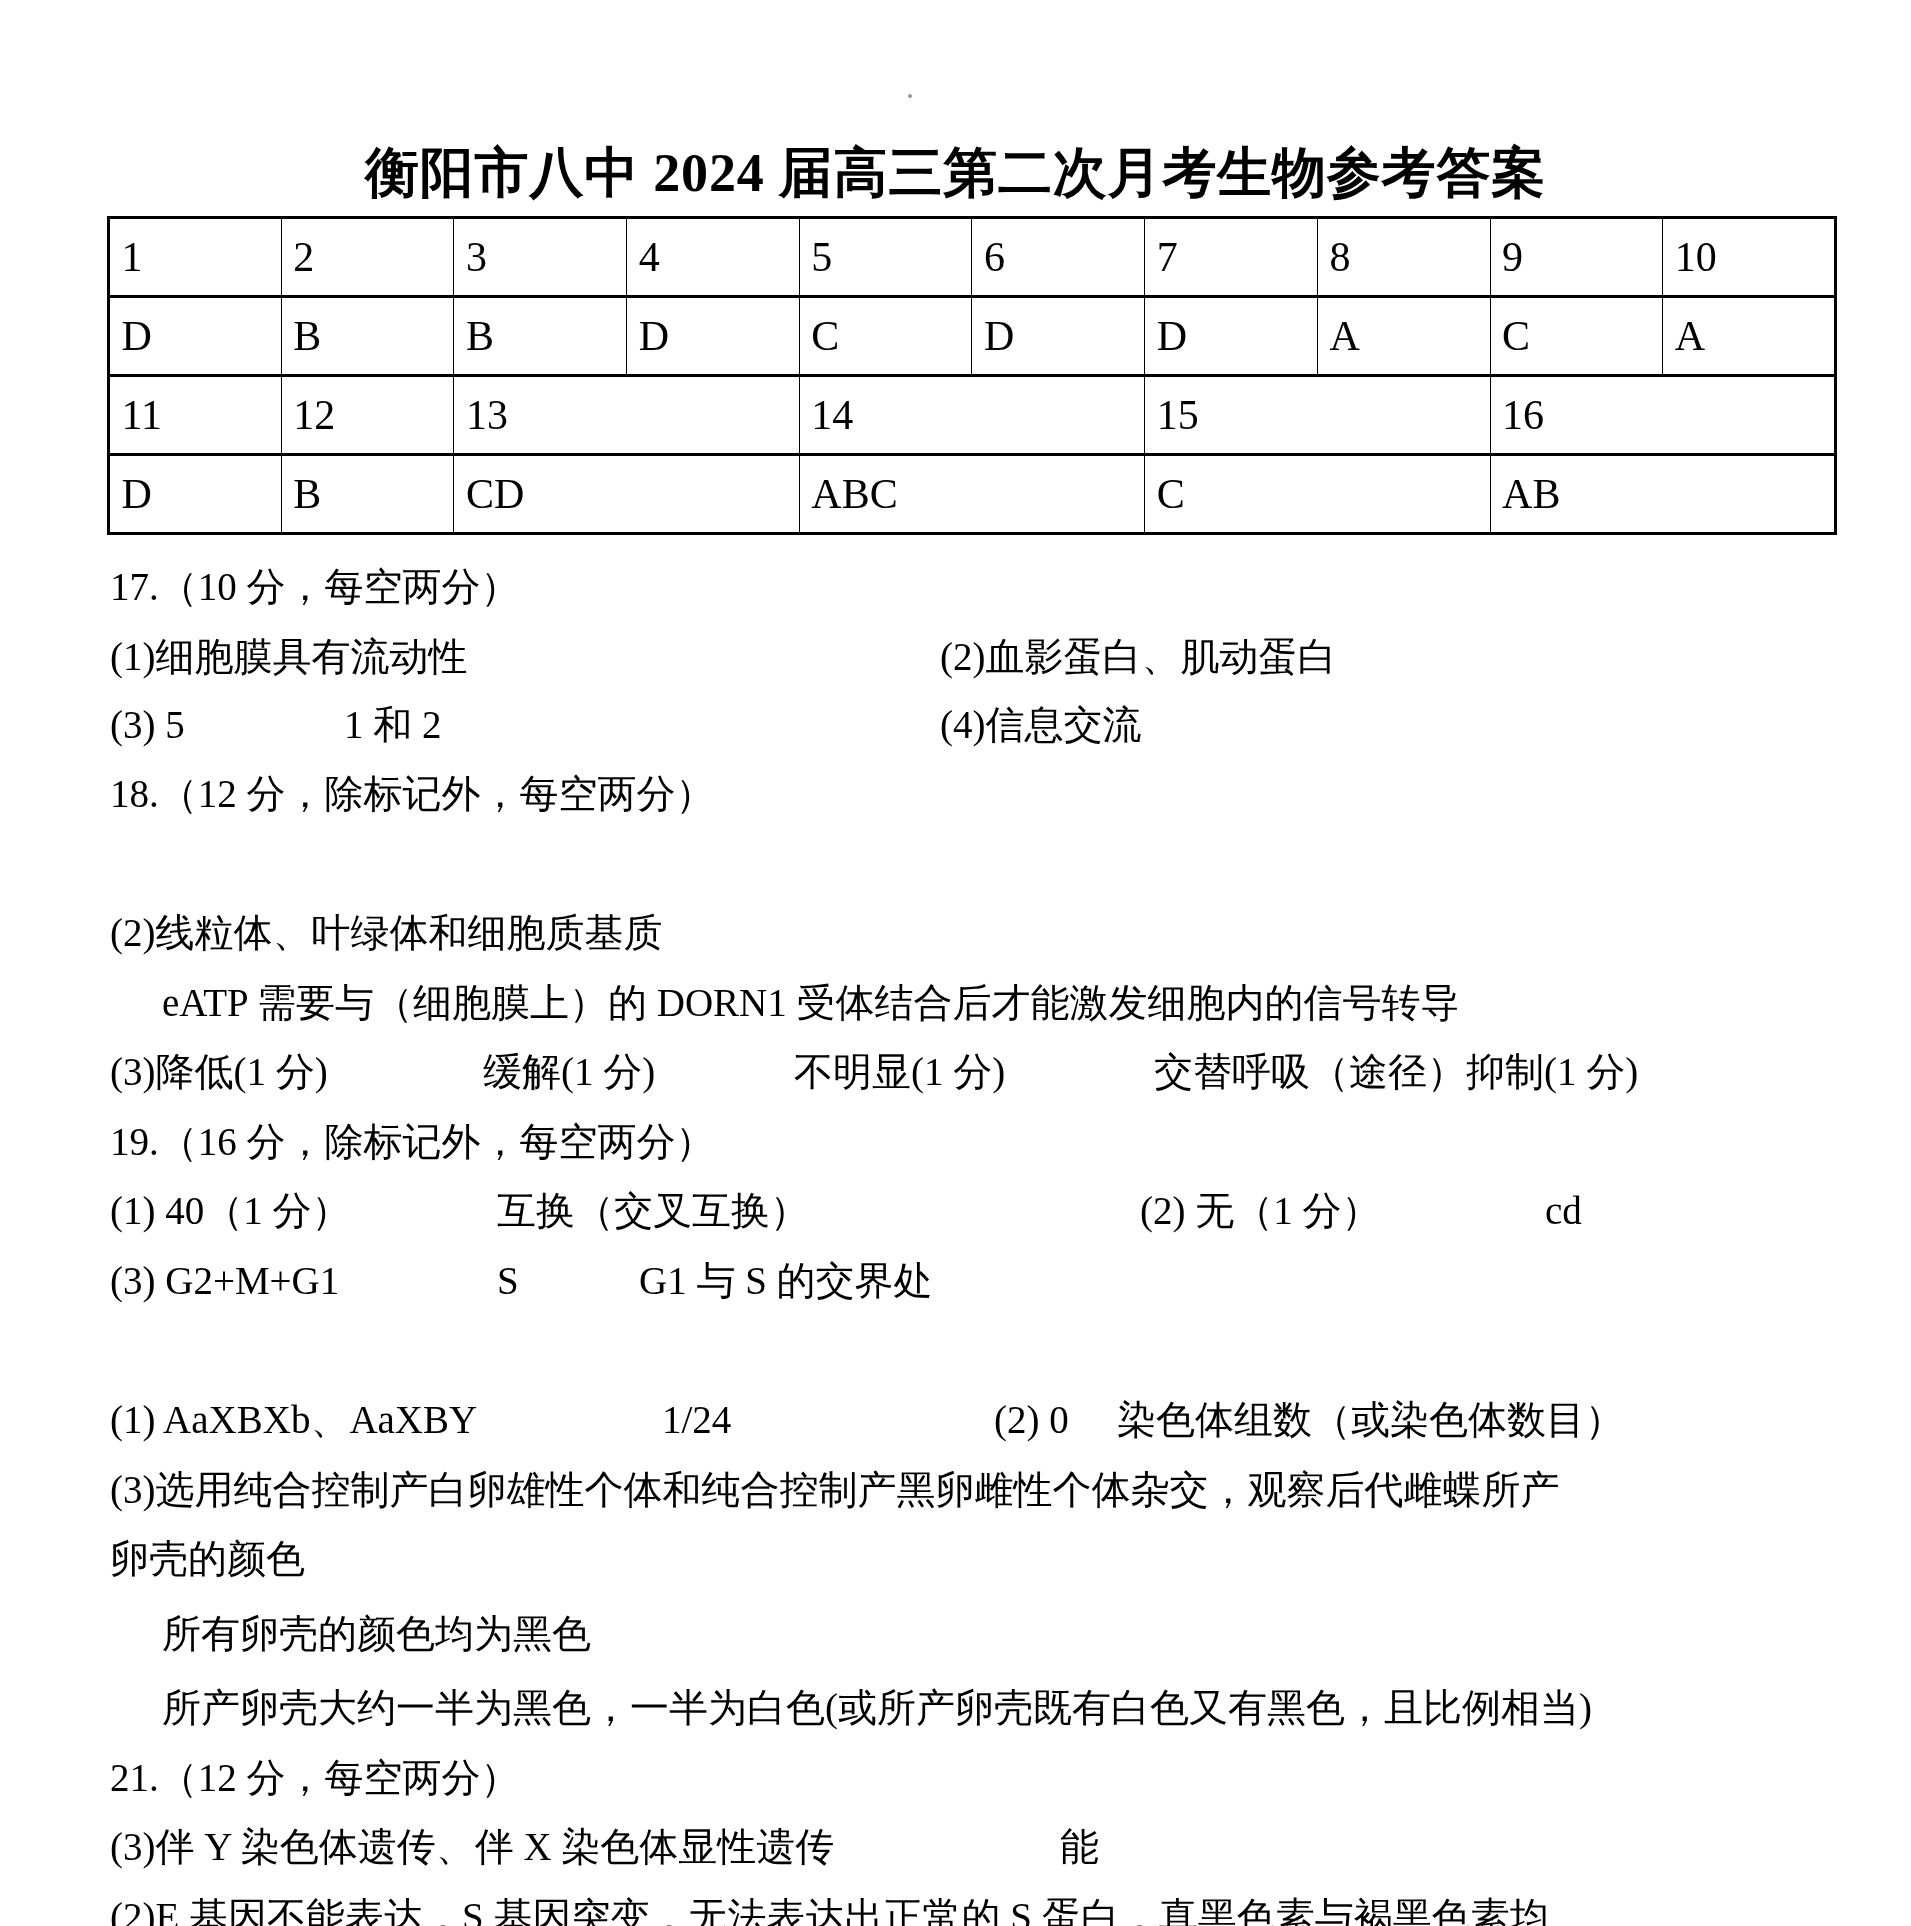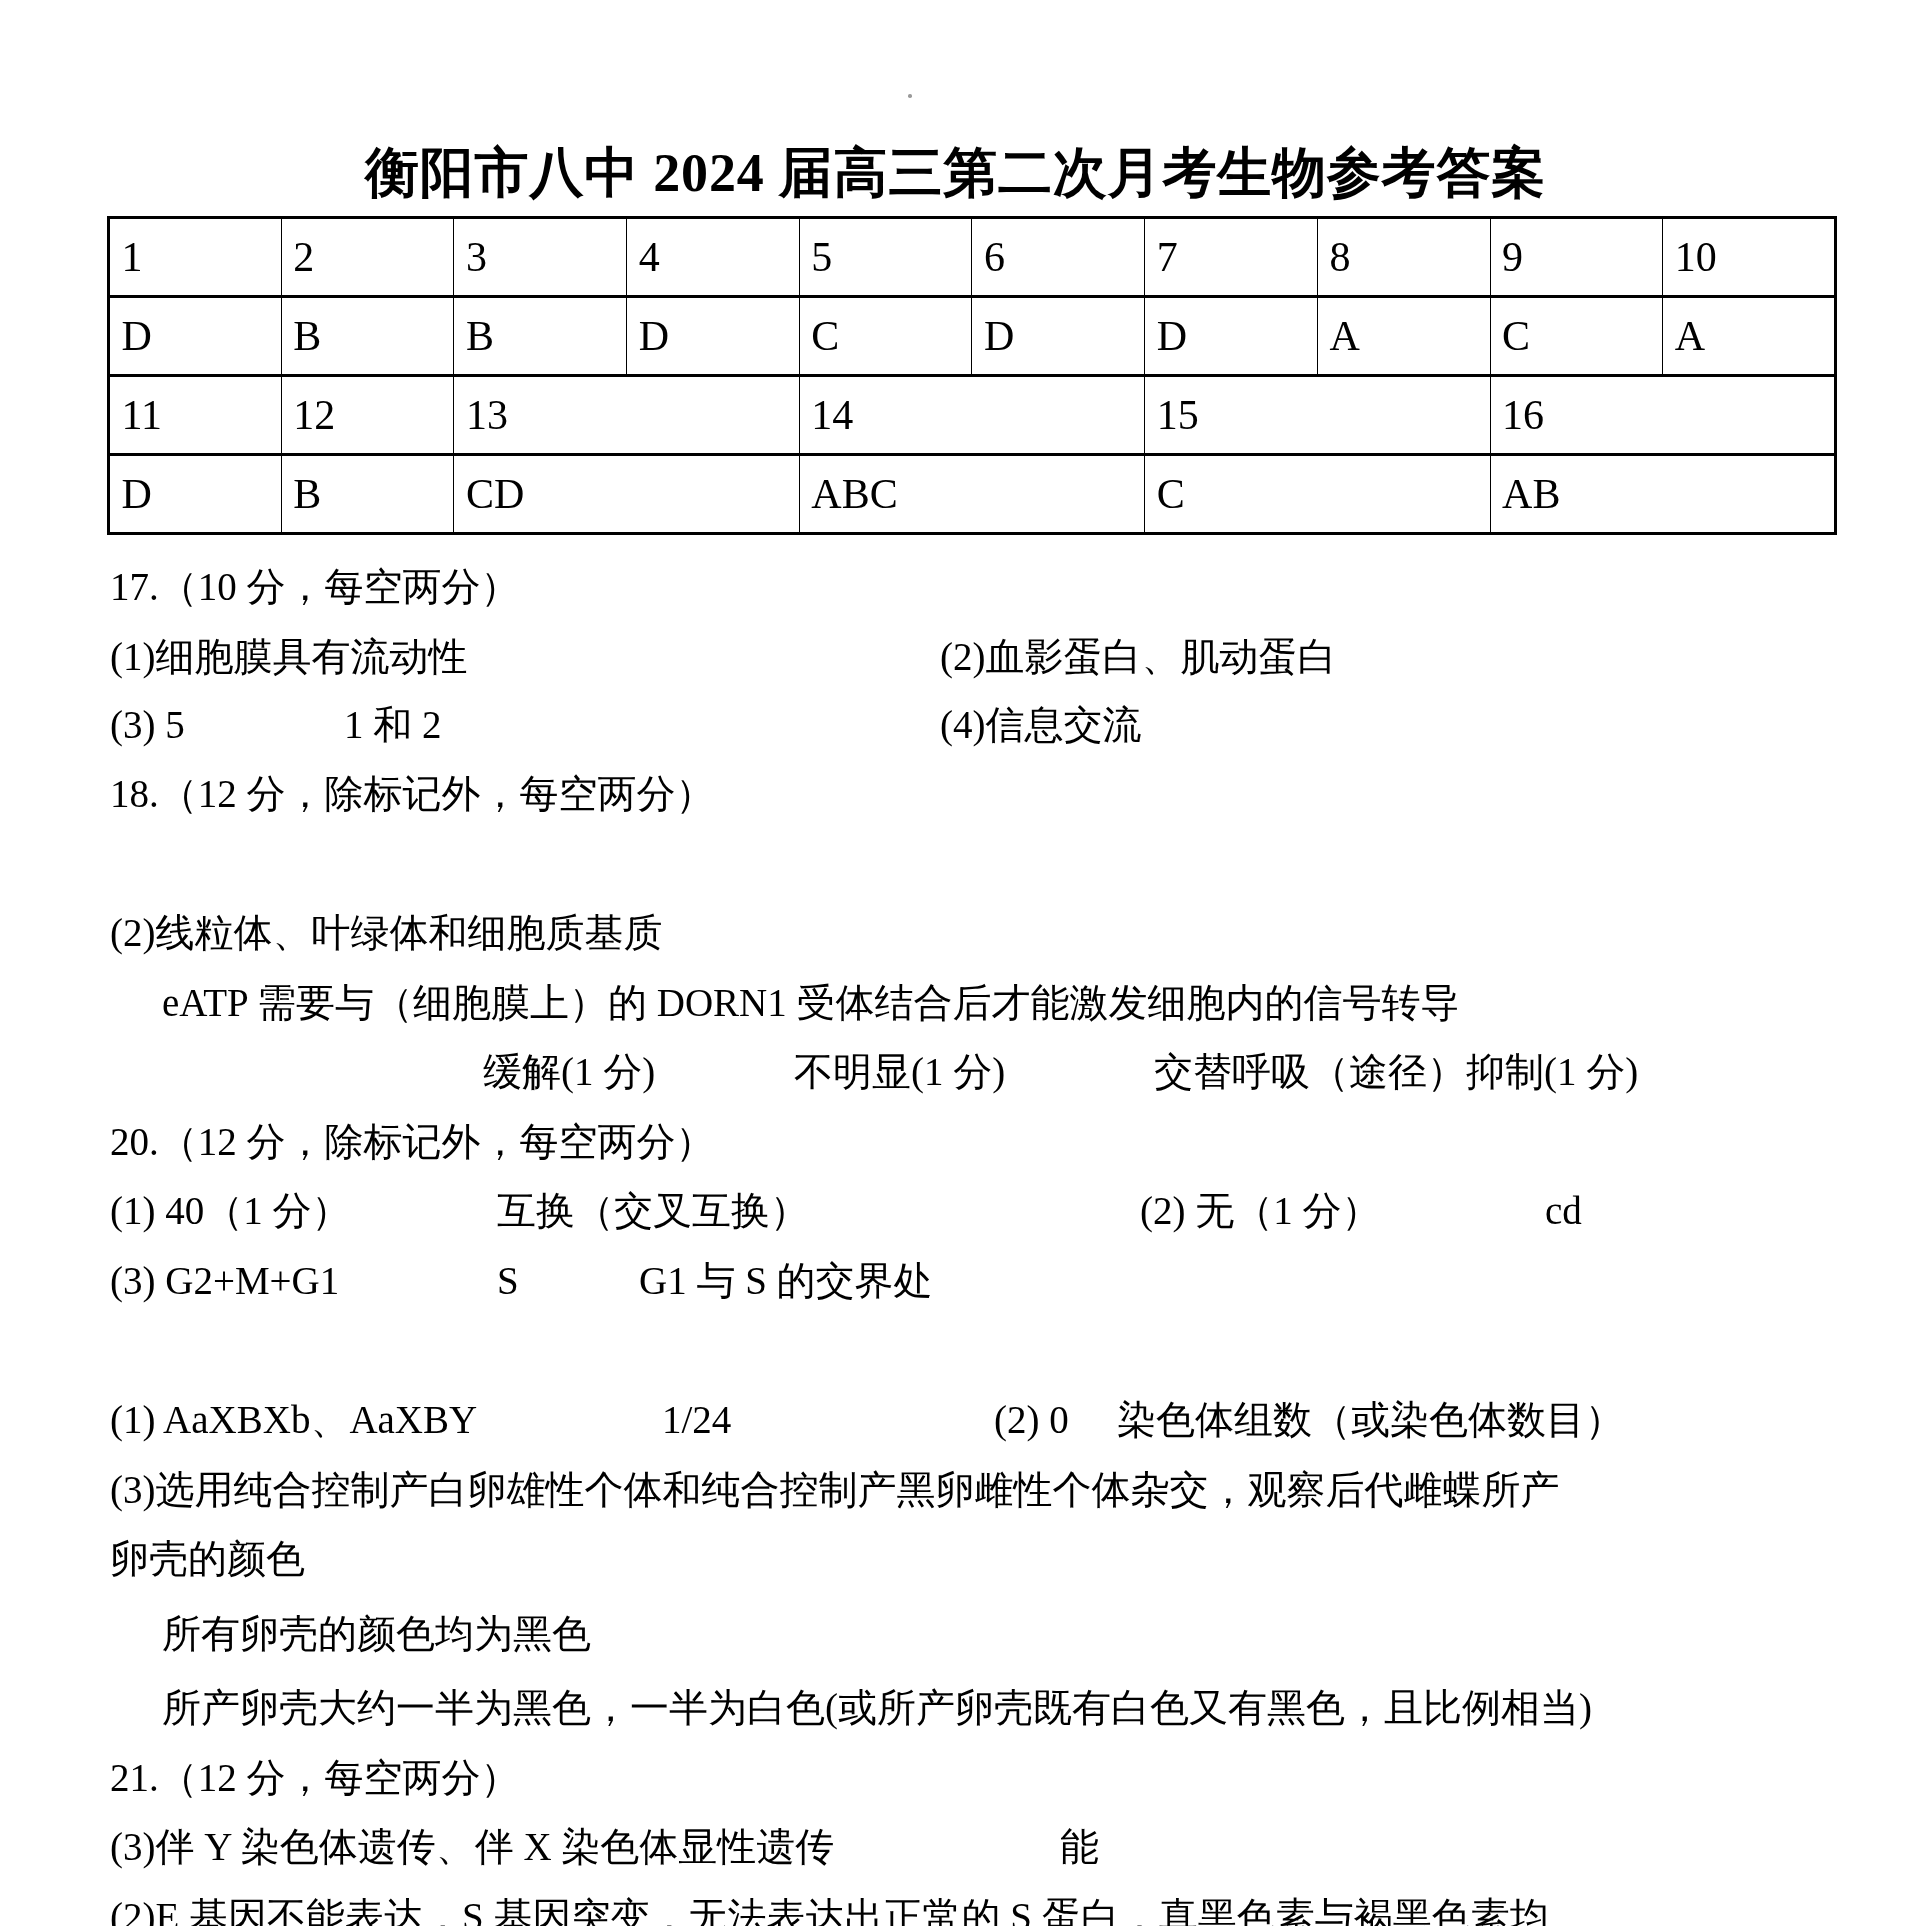--- a/index.html
+++ b/index.html
@@ -99,27 +99,28 @@
   <div class="line" style="top:759px">
     <span class="seg" style="left:110px">18.（12 分，除标记外，每空两分）</span>
   </div>
   <div class="line" style="top:898px">
     <span class="seg" style="left:110px">(2)线粒体、叶绿体和细胞质基质</span>
   </div>
   <div class="line" style="top:968px">
     <span class="seg" style="left:162px">eATP 需要与（细胞膜上）的 DORN1 受体结合后才能激发细胞内的信号转导</span>
   </div>
   <div class="line" style="top:1037px">
+    <span class="seg" style="left:110px">(3)降低(1 分)</span>
     <span class="seg" style="left:483px">缓解(1 分)</span>
     <span class="seg" style="left:794px">不明显(1 分)</span>
     <span class="seg" style="left:1154px">交替呼吸（途径）抑制(1 分)</span>
   </div>
 
   <div class="line" style="top:1107px">
-    <span class="seg" style="left:110px">20.（12 分，除标记外，每空两分）</span>
+    <span class="seg" style="left:110px">19.（16 分，除标记外，每空两分）</span>
   </div>
   <div class="line" style="top:1176px">
     <span class="seg" style="left:110px">(1) 40（1 分）</span>
     <span class="seg" style="left:497px">互换（交叉互换）</span>
     <span class="seg" style="left:1140px">(2) 无（1 分）</span>
     <span class="seg" style="left:1545px">cd</span>
   </div>
   <div class="line" style="top:1246px">
     <span class="seg" style="left:110px">(3) G2+M+G1</span>
     <span class="seg" style="left:497px">S</span>

